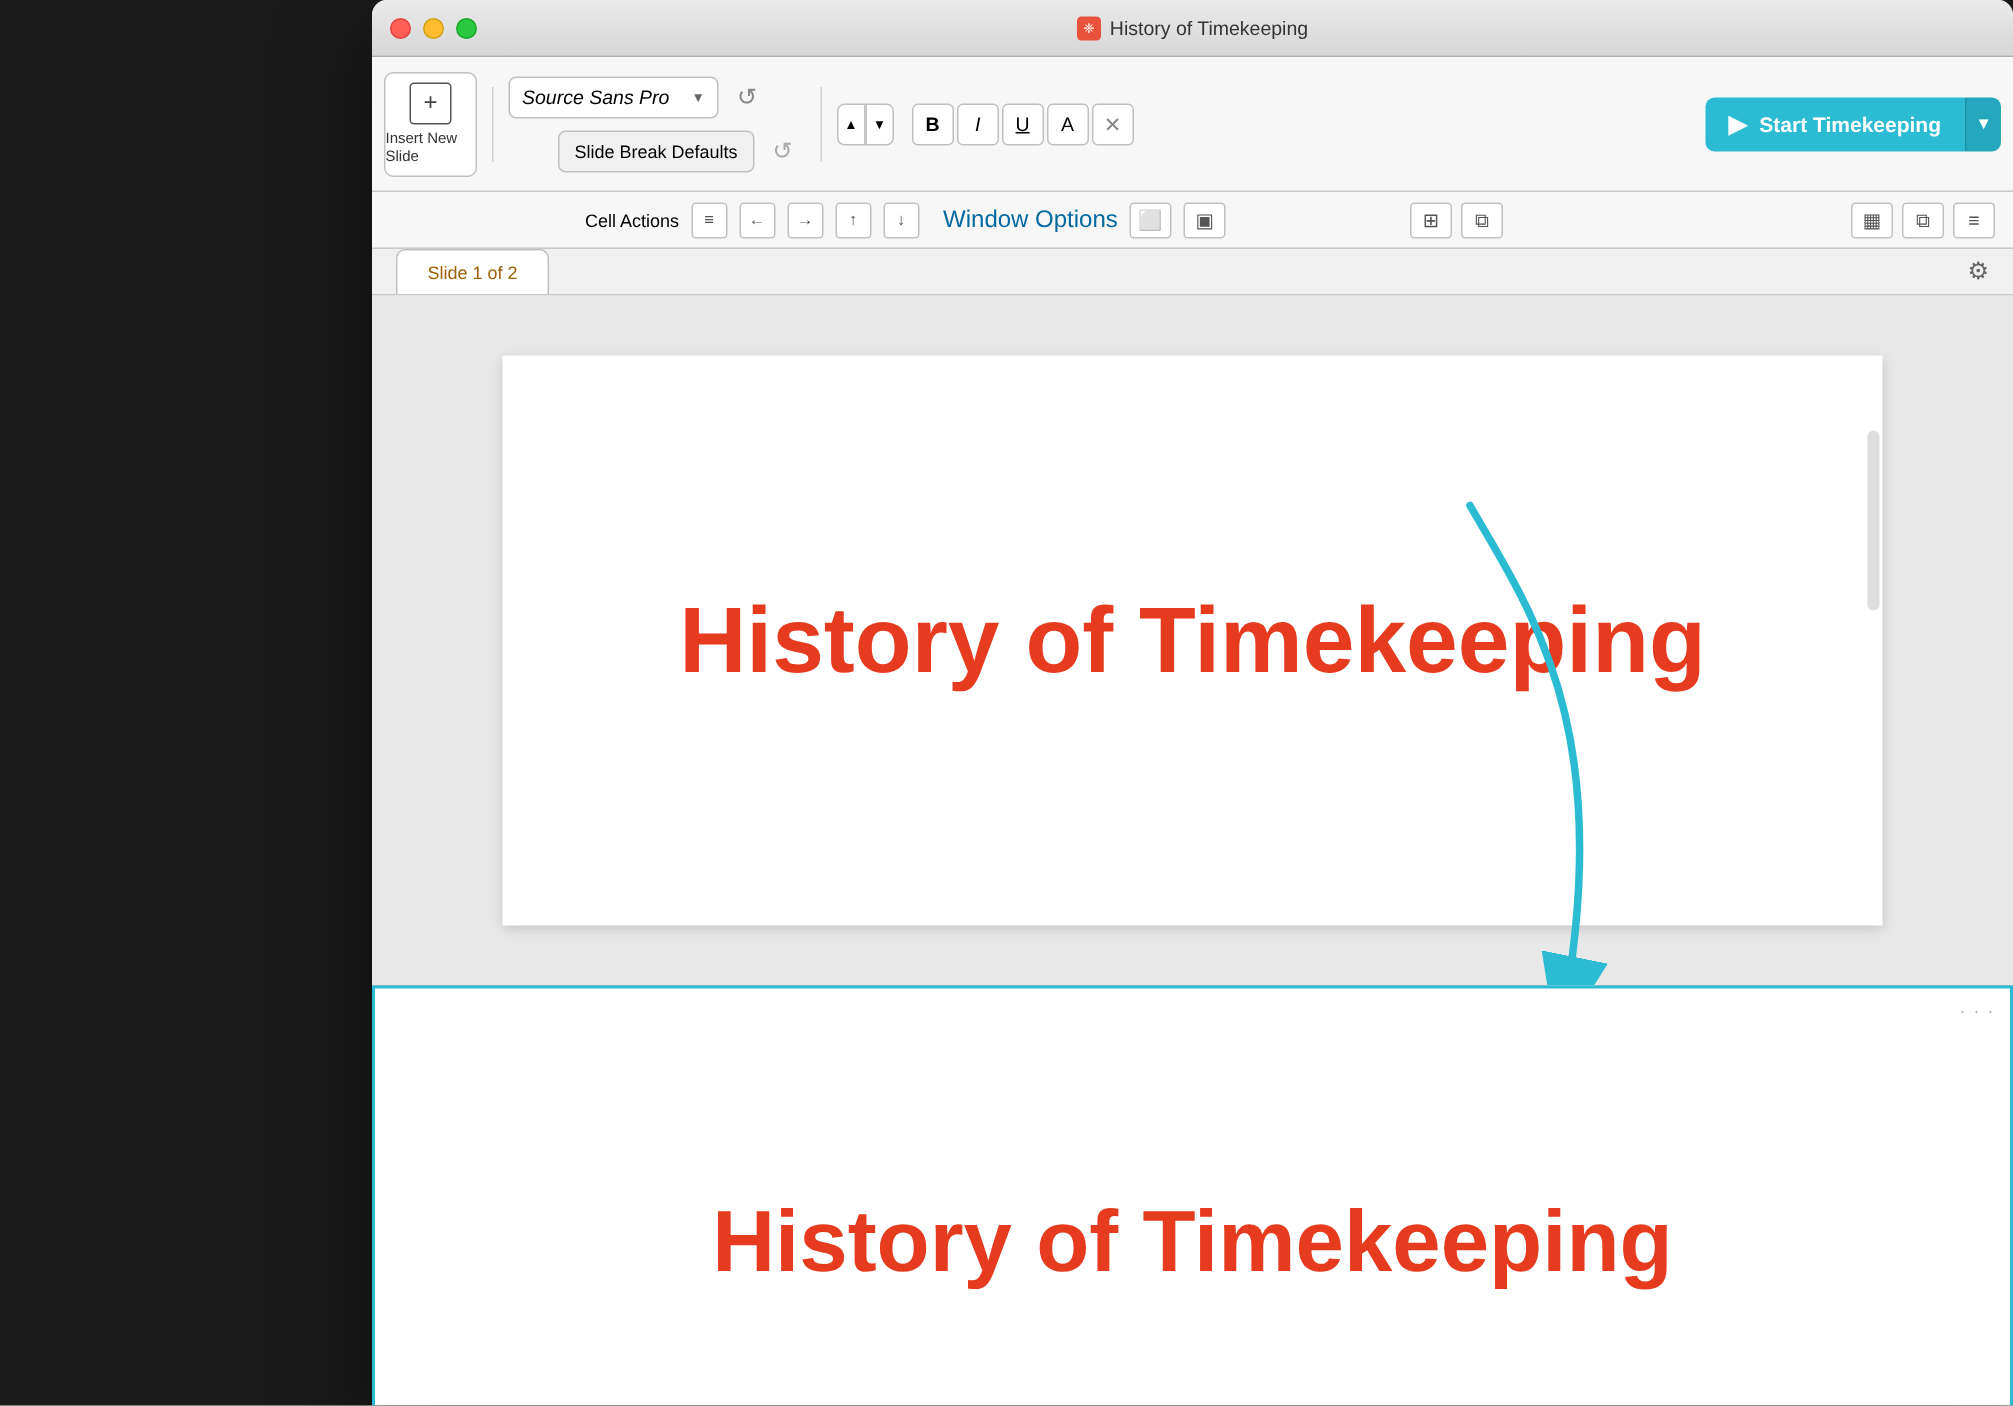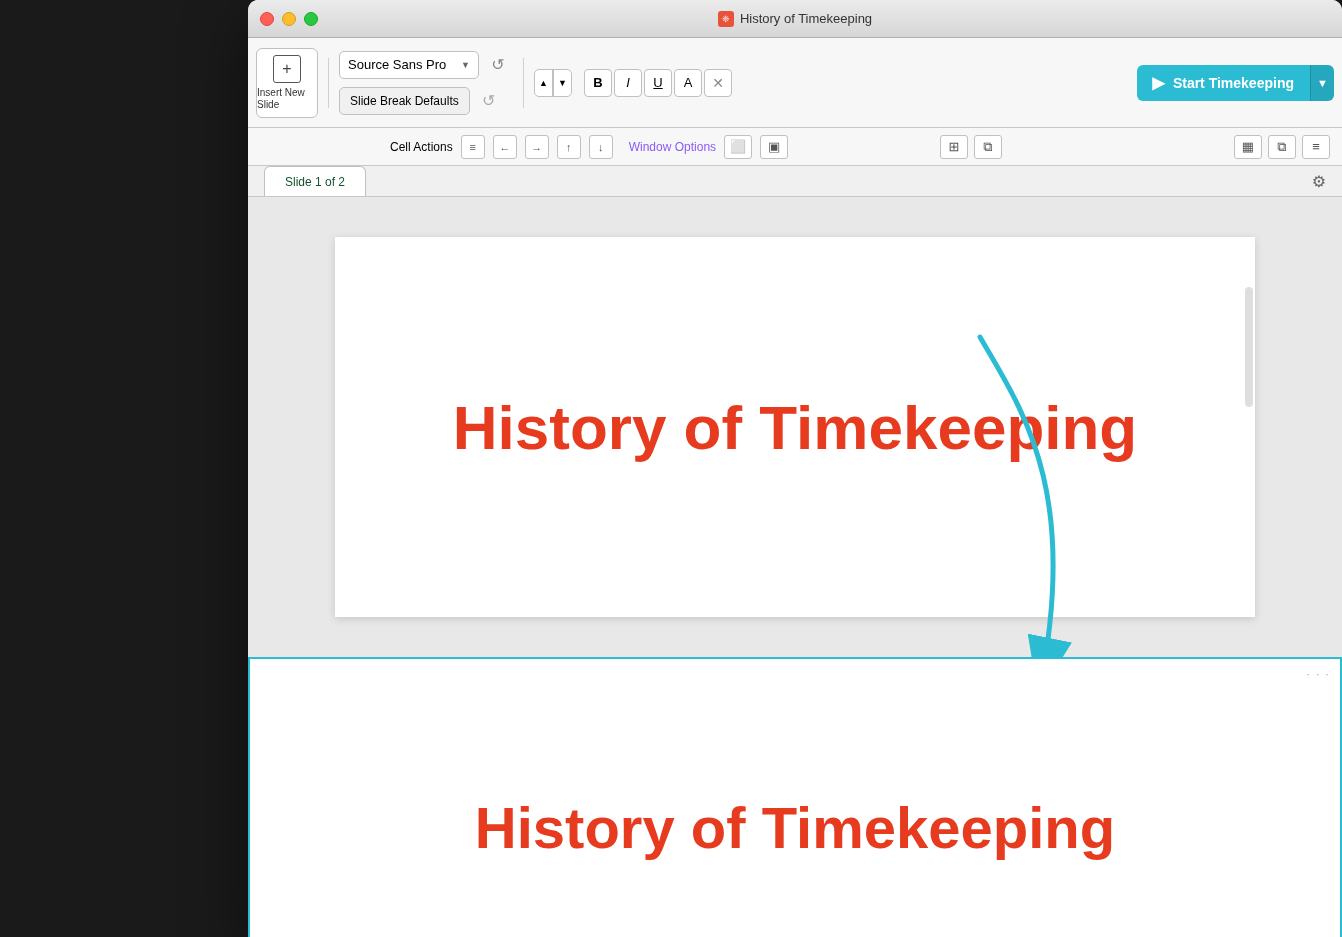--- a/index.html
+++ b/index.html
@@ -257,22 +257,22 @@
       border-radius: 3px;
       background: white;
       display: flex;
       align-items: center;
       justify-content: center;
       font-size: 11px;
       cursor: pointer;
       color: #555;
     }
     .window-options-label {
-      font-size: 12px;
-      color: #8b5cf6;
+      font-size: 16px;
+      color: #0369a1;
       margin-left: 8px;
     }
     .window-btn {
       width: 28px;
       height: 24px;
       border: 1px solid #c0c0c0;
       border-radius: 3px;
       background: white;
       display: flex;
       align-items: center;
@@ -309,21 +309,21 @@
     .slide-tab {
       height: 30px;
       background: white;
       border: 1px solid #c0c0c0;
       border-bottom: none;
       border-radius: 6px 6px 0 0;
       padding: 0 20px;
       display: flex;
       align-items: center;
       font-size: 12px;
-      color: #14532d;
+      color: #a16207;
       cursor: pointer;
     }
     .settings-icon-tab {
       position: absolute;
       right: 16px;
       top: 50%;
       transform: translateY(-50%);
       font-size: 16px;
       color: #666;
       cursor: pointer;
@@ -432,27 +432,27 @@
         <div class="insert-btn-icon">+</div>
         <div class="insert-btn-label">Insert New
 Slide</div>
       </button>
     </div>
 
     <div class="divider-v"></div>
 
     <div class="toolbar-section" style="flex-direction:column; gap:6px; align-items:flex-start;">
       <div style="display:flex; gap:4px; align-items:center;">
-        <button class="font-dropdown" style="min-width:140px;">
+        <button class="font-dropdown" style="min-width:140px;font-style:italic;">
           <span>Source Sans Pro</span>
           <span class="font-dropdown-arrow">▼</span>
         </button>
         <div class="undo-btn">↺</div>
       </div>
-      <div style="display:flex; gap:4px; align-items:center;">
+      <div style="display:flex; gap:4px; align-items:center;margin-left:33px;">
         <button class="slide-break-btn">
           <span>Slide Break Defaults</span>
         </button>
         <div class="undo-btn" style="font-size:16px; color:#aaa;">↺</div>
       </div>
     </div>
 
     <div class="divider-v"></div>
 
     <div class="toolbar-section" style="flex-direction:column; gap:6px; align-items:flex-start;">

